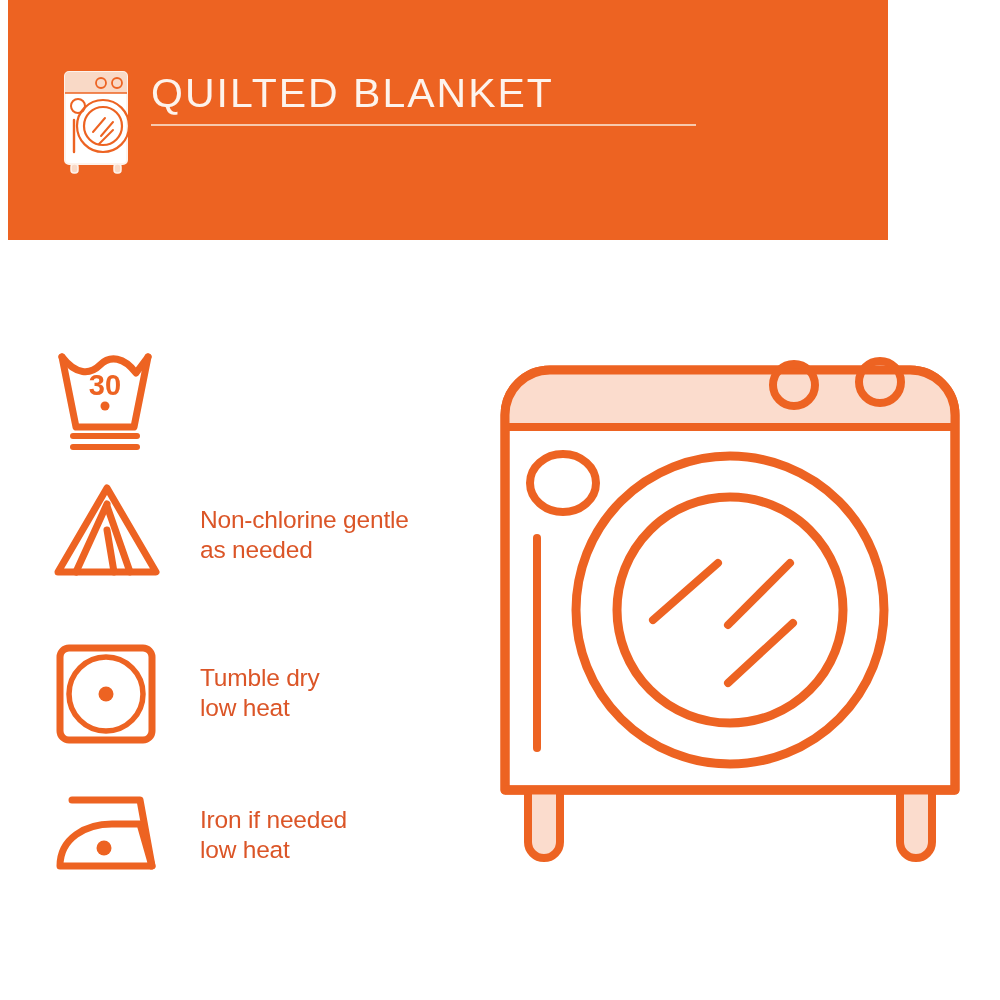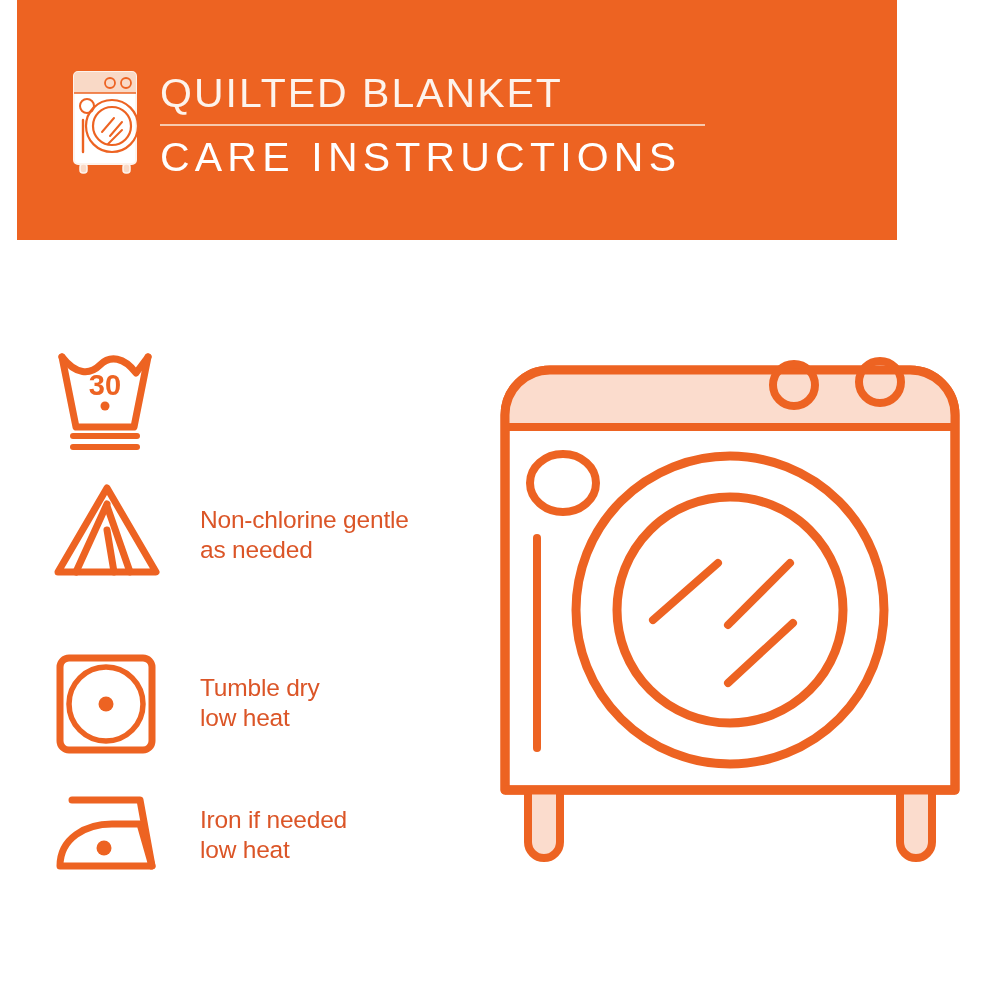--- a/index.html
+++ b/index.html
@@ -14,21 +14,21 @@
     position: relative;
     width: 1000px;
     height: 1000px;
     background: #ffffff;
     overflow: hidden;
   }
 
   
   #header {
     position: absolute;
-    left: 17px;
+    left: 8px;
     top: 0;
     width: 880px;
     height: 240px;
     background: #ED6322;
   }
   #header-logo {
     position: absolute;
     left: 45px;
     top: 68px;
     width: 82px;
@@ -134,21 +134,20 @@
         <line x1="46" y1="76" x2="60" y2="62" stroke="#ED6322" stroke-width="2" stroke-linecap="round"></line>
 
         <rect x="18" y="96" width="7" height="9" rx="3" ry="3" fill="#F9D9C6" stroke="#FDF3EC" stroke-width="1.5"></rect>
         <rect x="61" y="96" width="7" height="9" rx="3" ry="3" fill="#F9D9C6" stroke="#FDF3EC" stroke-width="1.5"></rect>
       </svg>
     </div>
 
     <div id="header-text-block">
       <div id="title-line1">QUILTED BLANKET</div>
       <div id="title-divider"></div>
-      <div id="title-line2">CARE INSTRUCTIONS</div>
     </div>
 
   </div>
 
   <div id="care-list">
 
     <div class="care-item" style="top:105px;">
       <div class="care-icon">
         <svg viewBox="0 0 120 120" width="120" height="120">
           <path d="M10 12 C24 30 38 30 48 20 C58 10 72 12 84 28
@@ -168,21 +167,21 @@
           <path d="M55 8 L104 92 L6 92 Z" fill="none" stroke="#ED6322" stroke-width="7" stroke-linejoin="round"></path>
           <line x1="55" y1="24" x2="24" y2="92" stroke="#ED6322" stroke-width="7" stroke-linecap="round"></line>
           <line x1="55" y1="50" x2="62" y2="92" stroke="#ED6322" stroke-width="7" stroke-linecap="round"></line>
           <line x1="55" y1="26" x2="78" y2="92" stroke="#ED6322" stroke-width="7" stroke-linecap="round"></line>
         </svg>
       </div>
       <div class="care-text" style="top:25px;">Non-chlorine gentle
 as needed</div>
     </div>
 
-    <div class="care-item" style="top:408px;">
+    <div class="care-item" style="top:398px;">
       <div class="care-icon">
         <svg viewBox="0 0 120 120" width="120" height="120">
           <rect x="8" y="10" width="92" height="92" rx="9" ry="9" fill="none" stroke="#ED6322" stroke-width="7"></rect>
           <circle cx="54" cy="56" r="37" fill="none" stroke="#ED6322" stroke-width="5.5"></circle>
           <circle cx="54" cy="56" r="7.5" fill="#ED6322"></circle>
         </svg>
       </div>
       <div class="care-text" style="top:25px;">Tumble dry
 low heat</div>
     </div>

